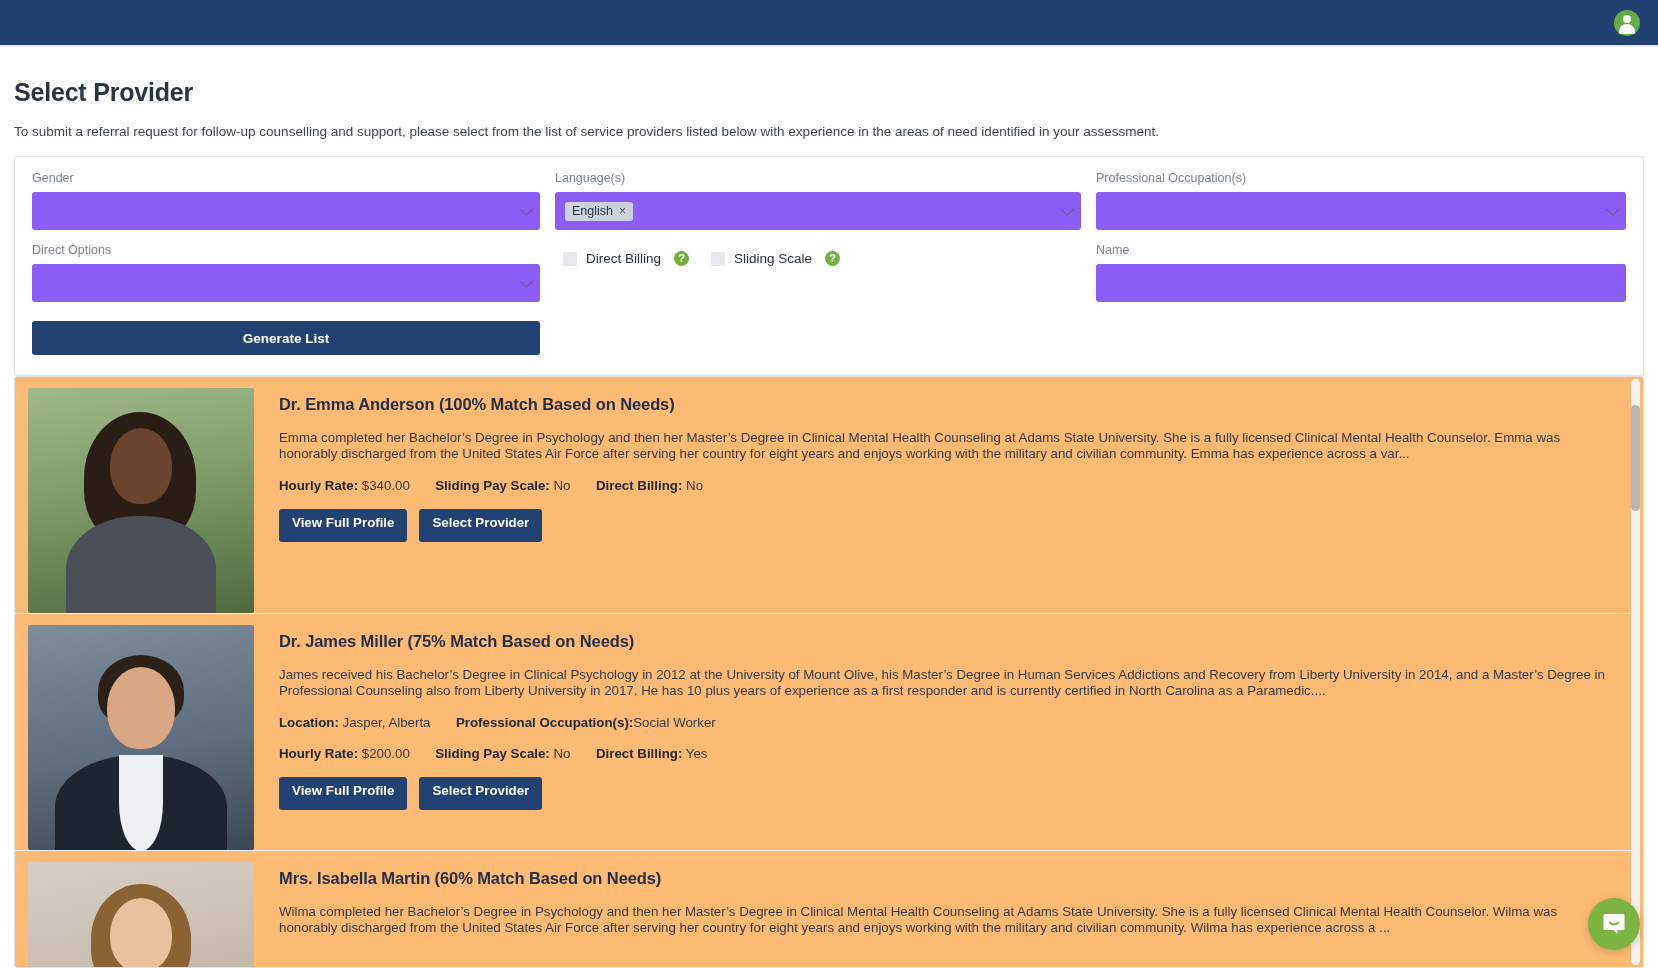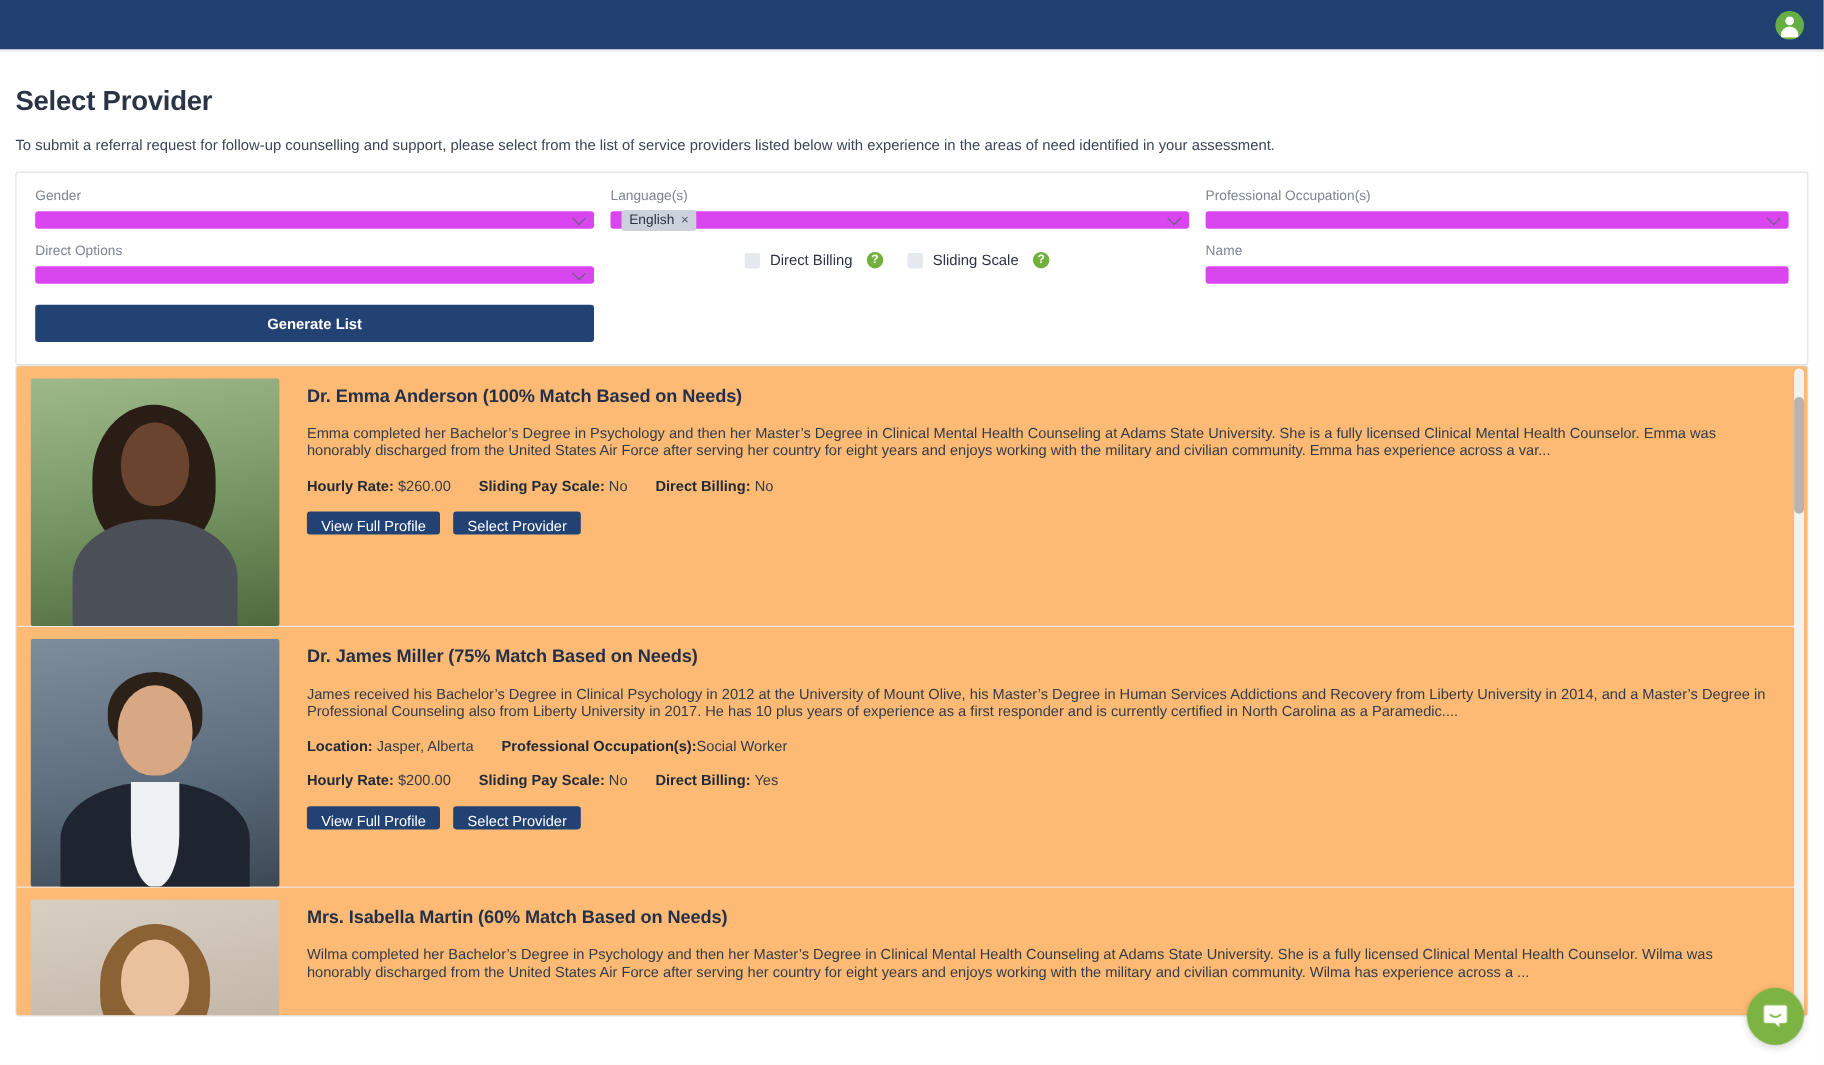--- a/index.html
+++ b/index.html
@@ -80,22 +80,22 @@
   }
   .fgroup { margin-bottom: 0; }
   .flabel {
     display: block;
     font-size: 12.5px;
     color: #7c8592;
     margin-bottom: 6px;
     line-height: 16px;
   }
   .fcontrol {
-    height: 16px;
-    background: #d946ef;
+    height: 38px;
+    background: #8b5cf6;
     border: none;
     border-radius: 3px;
     width: 100%;
     display: flex;
     align-items: center;
     padding: 0 10px;
     position: relative;
   }
   .fcontrol.sel { padding-right: 28px; }
   .chev {
@@ -120,21 +120,20 @@
   }
   .tag .x { color: #4a5462; font-size: 12px; cursor: pointer; }
 
   .col1 .row2 { margin-top: 12px; }
   .col2 .row2 {
     margin-top: 21px;
     display: flex;
     align-items: center;
     gap: 9px;
     padding-left: 8px;
-    justify-content: center;
   }
   .cb {
     width: 14px; height: 14px;
     background: #e5e8ed;
     border-radius: 2px;
     border: none;
     flex: none;
   }
   .cb-label {
     font-size: 13.5px;
@@ -228,23 +227,23 @@
     margin-top: 16px;
     display: flex;
     gap: 12px;
   }
   .btn {
     background: #234274;
     color: #fff;
     border: none;
     border-radius: 3px;
     font-size: 13.3px;
-    font-weight: normal;
+    font-weight: bold;
     font-family: "Liberation Sans", sans-serif;
-    padding: 7px 13px 0 13px;
+    padding: 7px 13px 12px 13px;
     cursor: pointer;
     line-height: 14px;
   }
 
   
   .sbar {
     position: absolute;
     top: 2px; right: 3px;
     width: 9px; bottom: 2px;
     background: #f2f2f2;
@@ -379,21 +378,21 @@
         <div class="photo ph-emma">
           <span class="ph-hair"></span>
           <span class="ph-face"></span>
           <span class="ph-torso"></span>
         </div>
         <div class="card-body">
           <div class="card-title">Dr. Emma Anderson (100% Match Based on Needs)</div>
           <div class="card-bio">Emma completed her Bachelor’s Degree in Psychology and then her Master’s Degree in Clinical Mental Health Counseling at Adams State University. She is a fully licensed Clinical Mental Health Counselor. Emma was honorably discharged from the United States Air Force after serving her country for eight years and enjoys working with the military and civilian community. Emma has experience across a var...</div>
           <div class="meta-row">
             <b>Hourly Rate:</b>
-            <span>$260.00</span>
+            <span>$340.00</span>
             <span class="meta-sp"></span>
             <b>Sliding Pay Scale:</b>
             <span>No</span>
             <span class="meta-sp"></span>
             <b>Direct Billing:</b>
             <span>No</span>
           </div>
           <div class="card-btns">
             <button class="btn">View Full Profile</button>
             <button class="btn">Select Provider</button>

